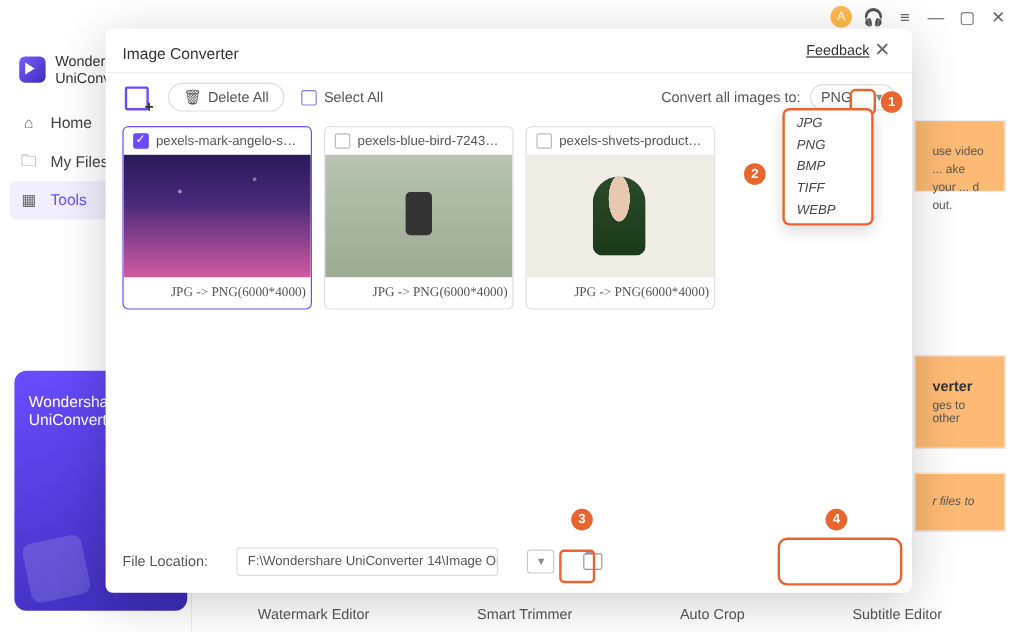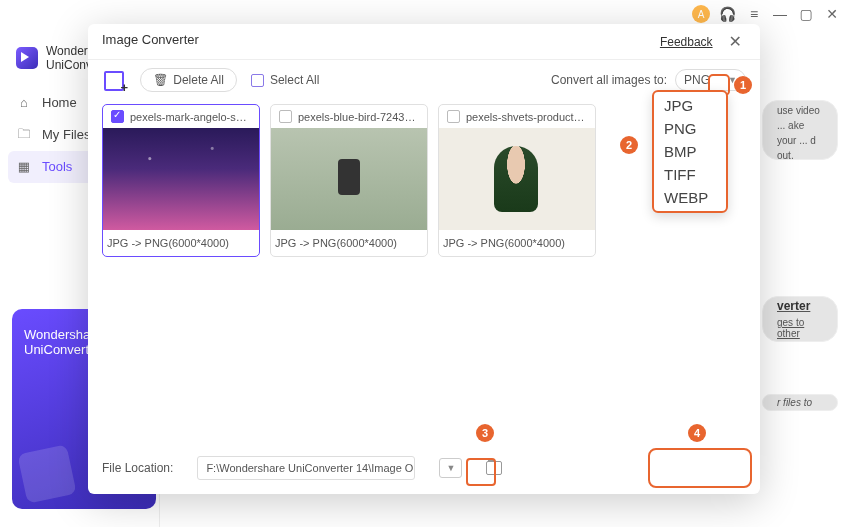--- a/index.html
+++ b/index.html
@@ -19,65 +19,65 @@
 .logo-text { font-size: 12px; color:#333; line-height:1.2; }
 .nav-item { display:flex; align-items:center; gap:10px; padding: 8px 16px; font-size: 13px; color:#444; cursor:pointer; }
 .nav-item.active { background:#f1effd; color:#6a4cff; border-radius:6px; margin:0 8px; padding:8px 8px; }
 .nav-ic { width:16px; height:16px; display:inline-flex; align-items:center; justify-content:center; color:#666; }
 
 .main-area { flex:1; padding: 14px; overflow:hidden; }
 .promo { width: 144px; height: 200px; border-radius: 10px; background: linear-gradient(160deg,#6a4cff,#3c2db8); color:#fff; padding:18px 12px; position:absolute; left:12px; bottom:18px; font-size:13px; }
 .promo-ic { position:absolute; bottom:10px; left:10px; width:50px; height:50px; background: rgba(255,255,255,0.15); border-radius:8px; transform: rotate(-12deg); }
 .promo-badge { position:absolute; top:60px; right:14px; width:22px; height:22px; border-radius:50%; background:#ffb84d; }
 
-.bg-card { position:absolute; background:#e5e5e5; border:1px solid #eee; border-radius:16px; padding:2px 14px; font-size:12px; color:#555; }
+.bg-card { position:absolute; background:#fdba74; border:1px solid #eee; border-radius:0; padding:18px 14px; font-size:12px; color:#555; }
 .bg-card .ttl { font-weight:600; color:#333; font-size:12px; margin-bottom:4px; }
 
 .bottom-tools { position:absolute; bottom:8px; left:170px; right:20px; display:flex; justify-content:space-around; font-size:12px; color:#555; }
 
 
 .modal { position:absolute; top:24px; left:88px; width:672px; height:470px; background:#fff; border-radius:6px; box-shadow: 0 8px 40px rgba(0,0,0,0.2); display:flex; flex-direction:column; }
-.modal-header { display:flex; align-items:flex-start; justify-content:space-between; padding:8px 14px; border-bottom:1px solid #eee; }
+.modal-header { display:flex; align-items:flex-end; justify-content:space-between; padding:8px 14px; border-bottom:1px solid #eee; }
 .modal-title { font-size:13px; color:#333; }
-.modal-header-right { display:flex; align-items:center; gap:12px; }
+.modal-header-right { display:flex; align-items:center; gap:0; }
 .feedback-link { font-size:12px; color:#333; text-decoration:underline; }
 .close-x { font-size:16px; color:#666; cursor:pointer; padding:0 4px; }
 
 .toolbar { display:flex; align-items:center; padding:8px 14px; gap:14px; }
 .add-ic { width:24px; height:22px; position:relative; display:inline-block; }
 .add-ic::before { content:""; position:absolute; left:2px; top:2px; width:16px; height:16px; border:2px solid #6a4cff; border-radius:2px; }
 .add-ic::after { content:"+"; position:absolute; right:-2px; bottom:-4px; font-size:13px; color:#333; font-weight:bold; }
 .delete-all-btn { display:flex; align-items:center; gap:5px; border:1px solid #ddd; border-radius:14px; padding:4px 12px; font-size:12px; color:#555; background:#fff; cursor:pointer; }
 .select-all { display:flex; align-items:center; gap:6px; font-size:12px; color:#555; }
 .checkbox { width:13px; height:13px; border:1px solid #bbb; border-radius:2px; display:inline-block; background:#fff; }
 .checkbox.checked { background:#6a4cff; border-color:#6a4cff; position:relative; }
 .checkbox.checked::after { content:"✓"; position:absolute; color:#fff; font-size:10px; left:1px; top:-2px; }
 .checkbox.purple { border-color:#8a79e8; }
 
 .toolbar-right { margin-left:auto; display:flex; align-items:center; gap:8px; font-size:12px; color:#555; }
 .format-select { border:1px solid #ddd; border-radius:12px; padding:3px 8px; display:flex; align-items:center; gap:18px; cursor:pointer; }
 .chev { font-size:9px; color:#888; }
 .callout-num { width:18px; height:18px; border-radius:50%; background:#e8652f; color:#fff; font-size:11px; display:flex; align-items:center; justify-content:center; font-weight:bold; }
 
 .dropdown { position:absolute; top:66px; right:32px; width:76px; background:#fff; border:2px solid #e8652f; border-radius:6px; box-shadow:0 4px 12px rgba(0,0,0,0.15); padding:2px 0; z-index:5; }
-.dropdown-item { padding:3px 10px; font-size:15px; color:#444; cursor:pointer; }
+.dropdown-item { padding:3px 10px; font-size:11px; color:#444; cursor:pointer;font-style:italic; }
 
 .images-area { flex:1; padding: 4px 14px; display:flex; gap:10px; align-items:flex-start; }
 .img-card { width:158px; border:1px solid #e0e0e0; border-radius:5px; overflow:hidden; background:#fff; }
 .img-card.selected { border-color:#6a4cff; }
 .img-card-header { display:flex; align-items:center; gap:6px; padding:5px 8px; font-size:11px; color:#555; }
 .img-name { white-space:nowrap; overflow:hidden; text-overflow:ellipsis; flex:1; }
 .thumb { width:100%; height:102px; background:#333; }
 .thumb.t1 { background: linear-gradient(180deg,#2a1a5a 0%, #4a2a7a 40%, #d05aa0 100%); position:relative; }
 .thumb.t1::after { content:""; position:absolute; inset:0; background: radial-gradient(circle at 30% 30%, rgba(255,255,255,0.5) 1px, transparent 2px), radial-gradient(circle at 70% 20%, rgba(255,255,255,0.4) 1px, transparent 2px); }
 .thumb.t2 { background: linear-gradient(180deg,#b8c4b0,#9aac92); position:relative; }
 .thumb.t2::after { content:""; position:absolute; left:50%; top:30%; width:22px; height:36px; background:#333; border-radius:4px; transform:translateX(-50%); }
 .thumb.t3 { background:#f0ede5; position:relative; }
 .thumb.t3::after { content:""; position:absolute; left:35%; top:18%; width:44px; height:66px; background: radial-gradient(ellipse at 50% 28%, #e8c9b0 28%, transparent 29%), linear-gradient(#2a4a2a,#1a3a1a); border-radius:22px 22px 8px 8px; }
-.img-footer { text-align:left; font-size:11px; color:#555; padding:7px 4px; }
+.img-footer { text-align:right; font-size:11px; color:#555; padding:7px 4px;font-family:Liberation Serif, serif; }
 
 .modal-footer { padding:10px 14px 14px 14px; display:flex; align-items:center; gap:24px; }
 .file-loc-label { font-size:12px; color:#555; }
 .file-loc-input { flex:0 0 218px; border:1px solid #ddd; border-radius:3px; padding:5px 8px; font-size:11px; color:#555; background:#fff; white-space:nowrap; overflow:hidden; }
 .folder-ic { width:16px; height:14px; border:1px solid #999; border-radius:2px; display:inline-block; position:relative; }
 .folder-ic::before { content:""; position:absolute; top:-3px; left:1px; width:6px; height:3px; background:#999; border-radius:1px 1px 0 0; }
 .convert-btn { margin-left:auto; background:#7b5cff; color:#fff; border:none; border-radius:18px; padding:8px 28px; font-size:13px; cursor:pointer; }
 
 .callout-abs { position:absolute; }
 .c1 { top:52px; right:8px; }
@@ -128,28 +128,34 @@
   <div class="promo">
     <div>Wondershare</div>
     <div>UniConverter</div>
     <div class="promo-badge"></div>
     <div class="promo-ic"></div>
   </div>
 
   <div class="bg-card" style="top:100px; right:12px; width:76px; height:60px;">
     <div style="font-size:10px;line-height:1.5;">use video ... ake your ... d out.</div>
   </div>
-  <div class="bg-card" style="top:296px; right:12px; width:76px;text-decoration:underline;">
+  <div class="bg-card" style="top:296px; right:12px; width:76px;">
     <div class="ttl">verter</div>
     <div style="font-size:10px;">ges to other</div>
   </div>
   <div class="bg-card" style="top:394px; right:12px; width:76px;font-style:italic;">
     <div style="font-size:10px;">r files to</div>
   </div>
 
+  <div class="bottom-tools">
+    <span>Watermark Editor</span>
+    <span>Smart Trimmer</span>
+    <span>Auto Crop</span>
+    <span>Subtitle Editor</span>
+  </div>
 </div>
 
 <div class="modal">
   <div class="modal-header">
     <span class="modal-title">Image Converter</span>
     <div class="modal-header-right">
       <a class="feedback-link">Feedback</a>
       <span class="close-x">✕</span>
     </div>
   </div>

